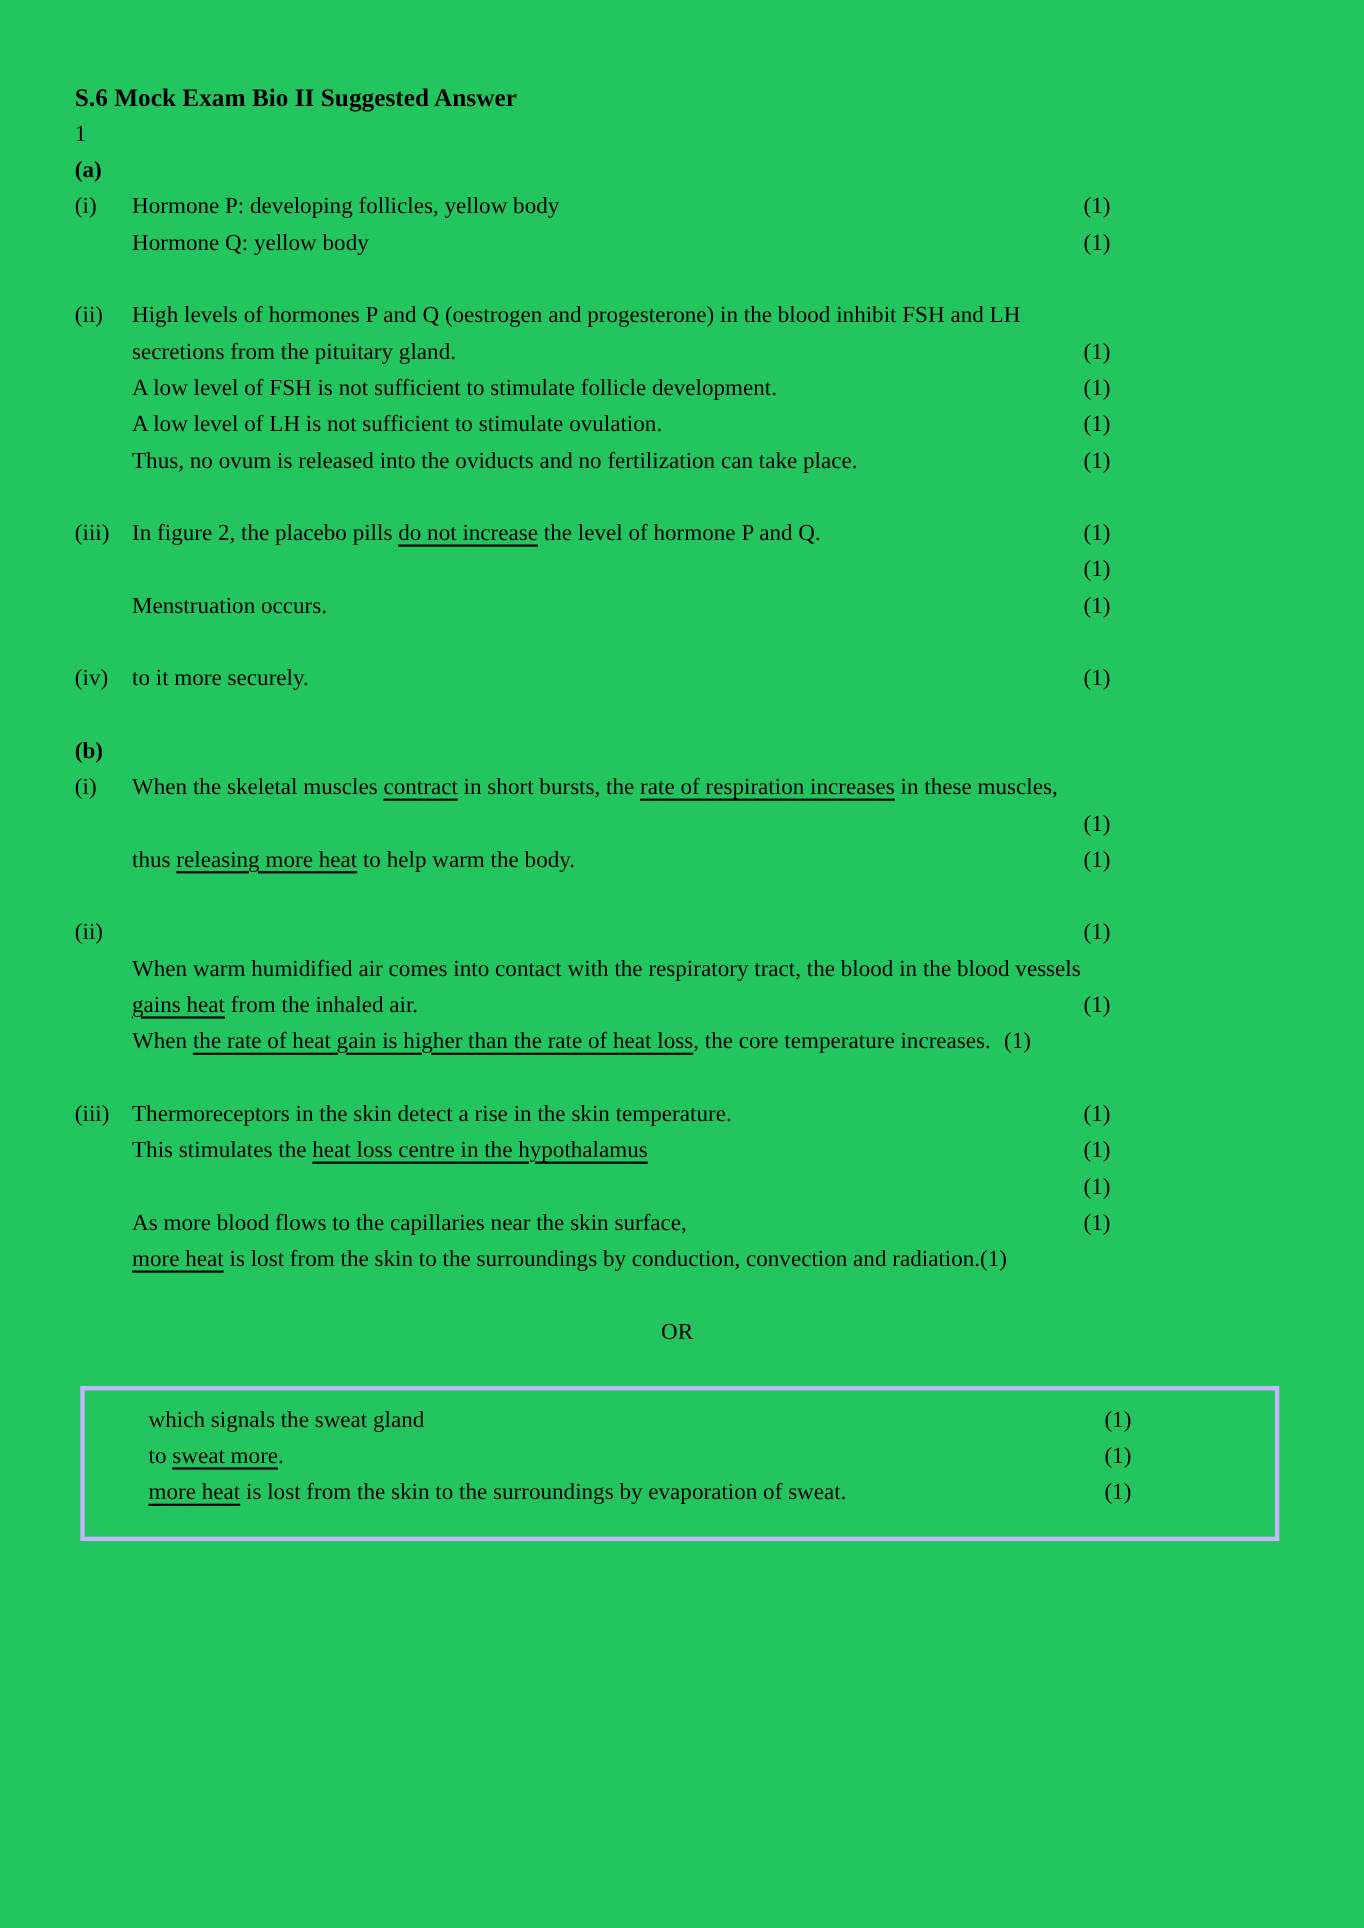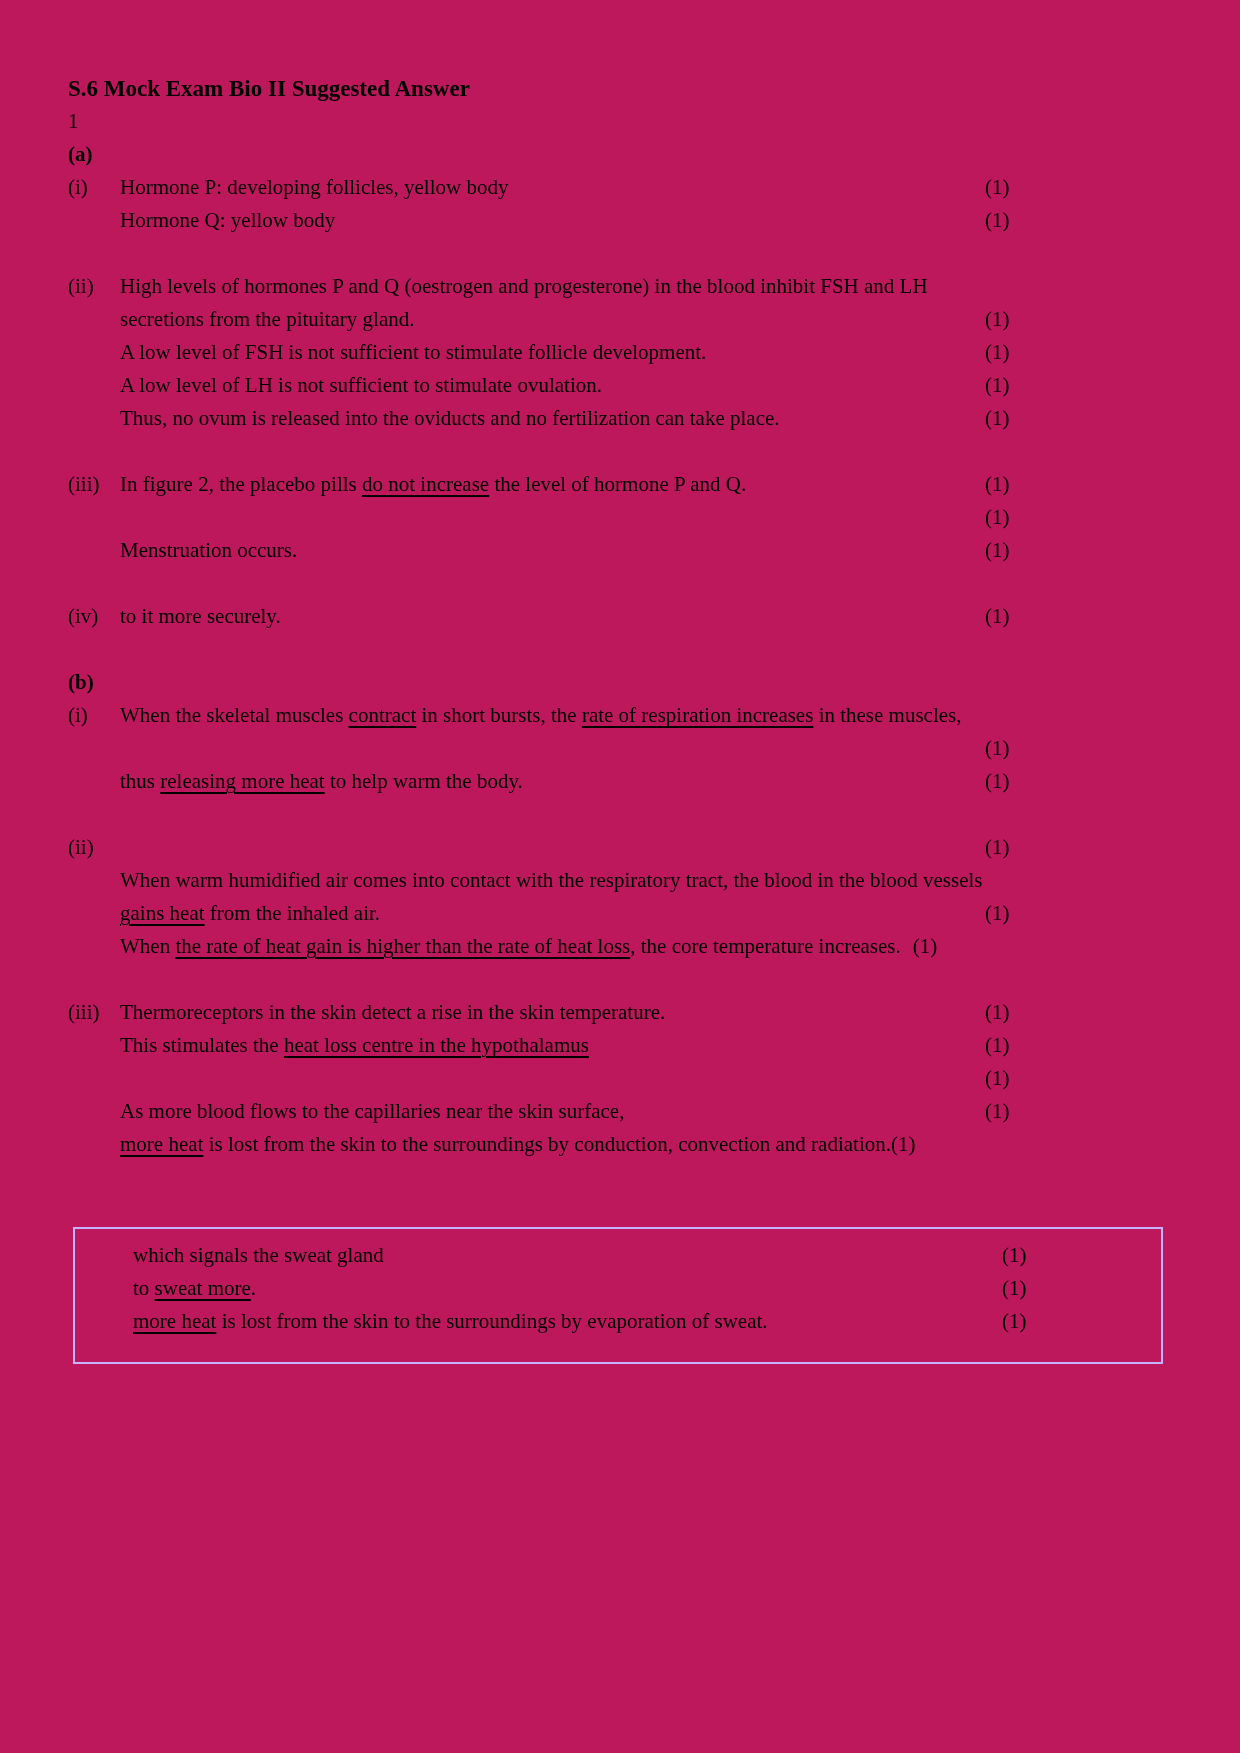--- a/index.html
+++ b/index.html
@@ -1,19 +1,19 @@
 <!DOCTYPE html>
 <html><head>
 <meta charset="utf-8">
 <style>
   html,body{margin:0;padding:0;background:#ffffff;}
   .page{
     position:relative;
     width:1240px;height:1753px;
-    background:#be185d;color:#000;
+    background:#22c55e;color:#000;
     font-family:"Liberation Serif","DejaVu Serif",serif;
     font-size:21px;line-height:33px;
     overflow:hidden;
   }
   .content{padding:72px 50px 0 68px;}
   .doc-title{font-weight:bold;font-size:23px;line-height:33px;}
   .qnum{line-height:33px;}
   .heading{font-weight:bold;line-height:33px;}
   .gap{height:33px;}
   .item{display:flex;}
@@ -21,21 +21,21 @@
   .item-content{flex:1;position:relative;}
   .line{position:relative;white-space:nowrap;line-height:33px;min-height:33px;}
   .u{text-decoration:underline;text-underline-offset:4px;text-decoration-thickness:1.5px;margin-top:48px;}
   .mark-col{position:absolute;left:865px;top:0;}
   .mark-sp{margin-left:12px;}
   .mark-at{margin-left:0;}
   .or-row{width:1095px;text-align:center;line-height:33px;}
   .answer-box{
     box-sizing:border-box;
     margin-left:5px;width:1090px;
-    border:2px solid #c4b5fd;
+    border:4px solid #c4b5fd;
     padding:10px 0 24px 58px;
   }
   .answer-box .mark-col{left:869px;}
 </style>
 </head>
 <body>
 
 <div class="page">
   <div class="content">
     <div class="doc-title">S.6 Mock Exam Bio II Suggested Answer</div>
@@ -101,20 +101,21 @@
           <div class="item-marker">(iii)</div>
           <div class="item-content">
             <div class="line"><span><span>Thermoreceptors in the skin detect a rise in the skin temperature.</span></span><span class="mark-col">(1)</span></div>
             <div class="line"><span><span>This stimulates the </span><span class="u">heat loss centre in the hypothalamus</span></span><span class="mark-col">(1)</span></div>
             <div class="line"><span class="mark-col">(1)</span></div>
             <div class="line"><span><span>As more blood flows to the capillaries near the skin surface,</span></span><span class="mark-col">(1)</span></div>
             <div class="line"><span><span class="u">more heat</span><span> is lost from the skin to the surroundings by conduction, convection and radiation.</span></span><span class="mark-at">(1)</span></div>
           </div>
         </div>
         <div class="gap"></div>
+        <div class="or-row">OR</div>
         <div class="gap"></div>
         <div class="answer-box">
           <div class="line"><span><span>which signals the sweat gland</span></span><span class="mark-col">(1)</span></div>
           <div class="line"><span><span>to </span><span class="u">sweat more</span><span>.</span></span><span class="mark-col">(1)</span></div>
           <div class="line"><span><span class="u">more heat</span><span> is lost from the skin to the surroundings by evaporation of sweat.</span></span><span class="mark-col">(1)</span></div>
         </div>
       </div>
   </div>
 </div>
 

